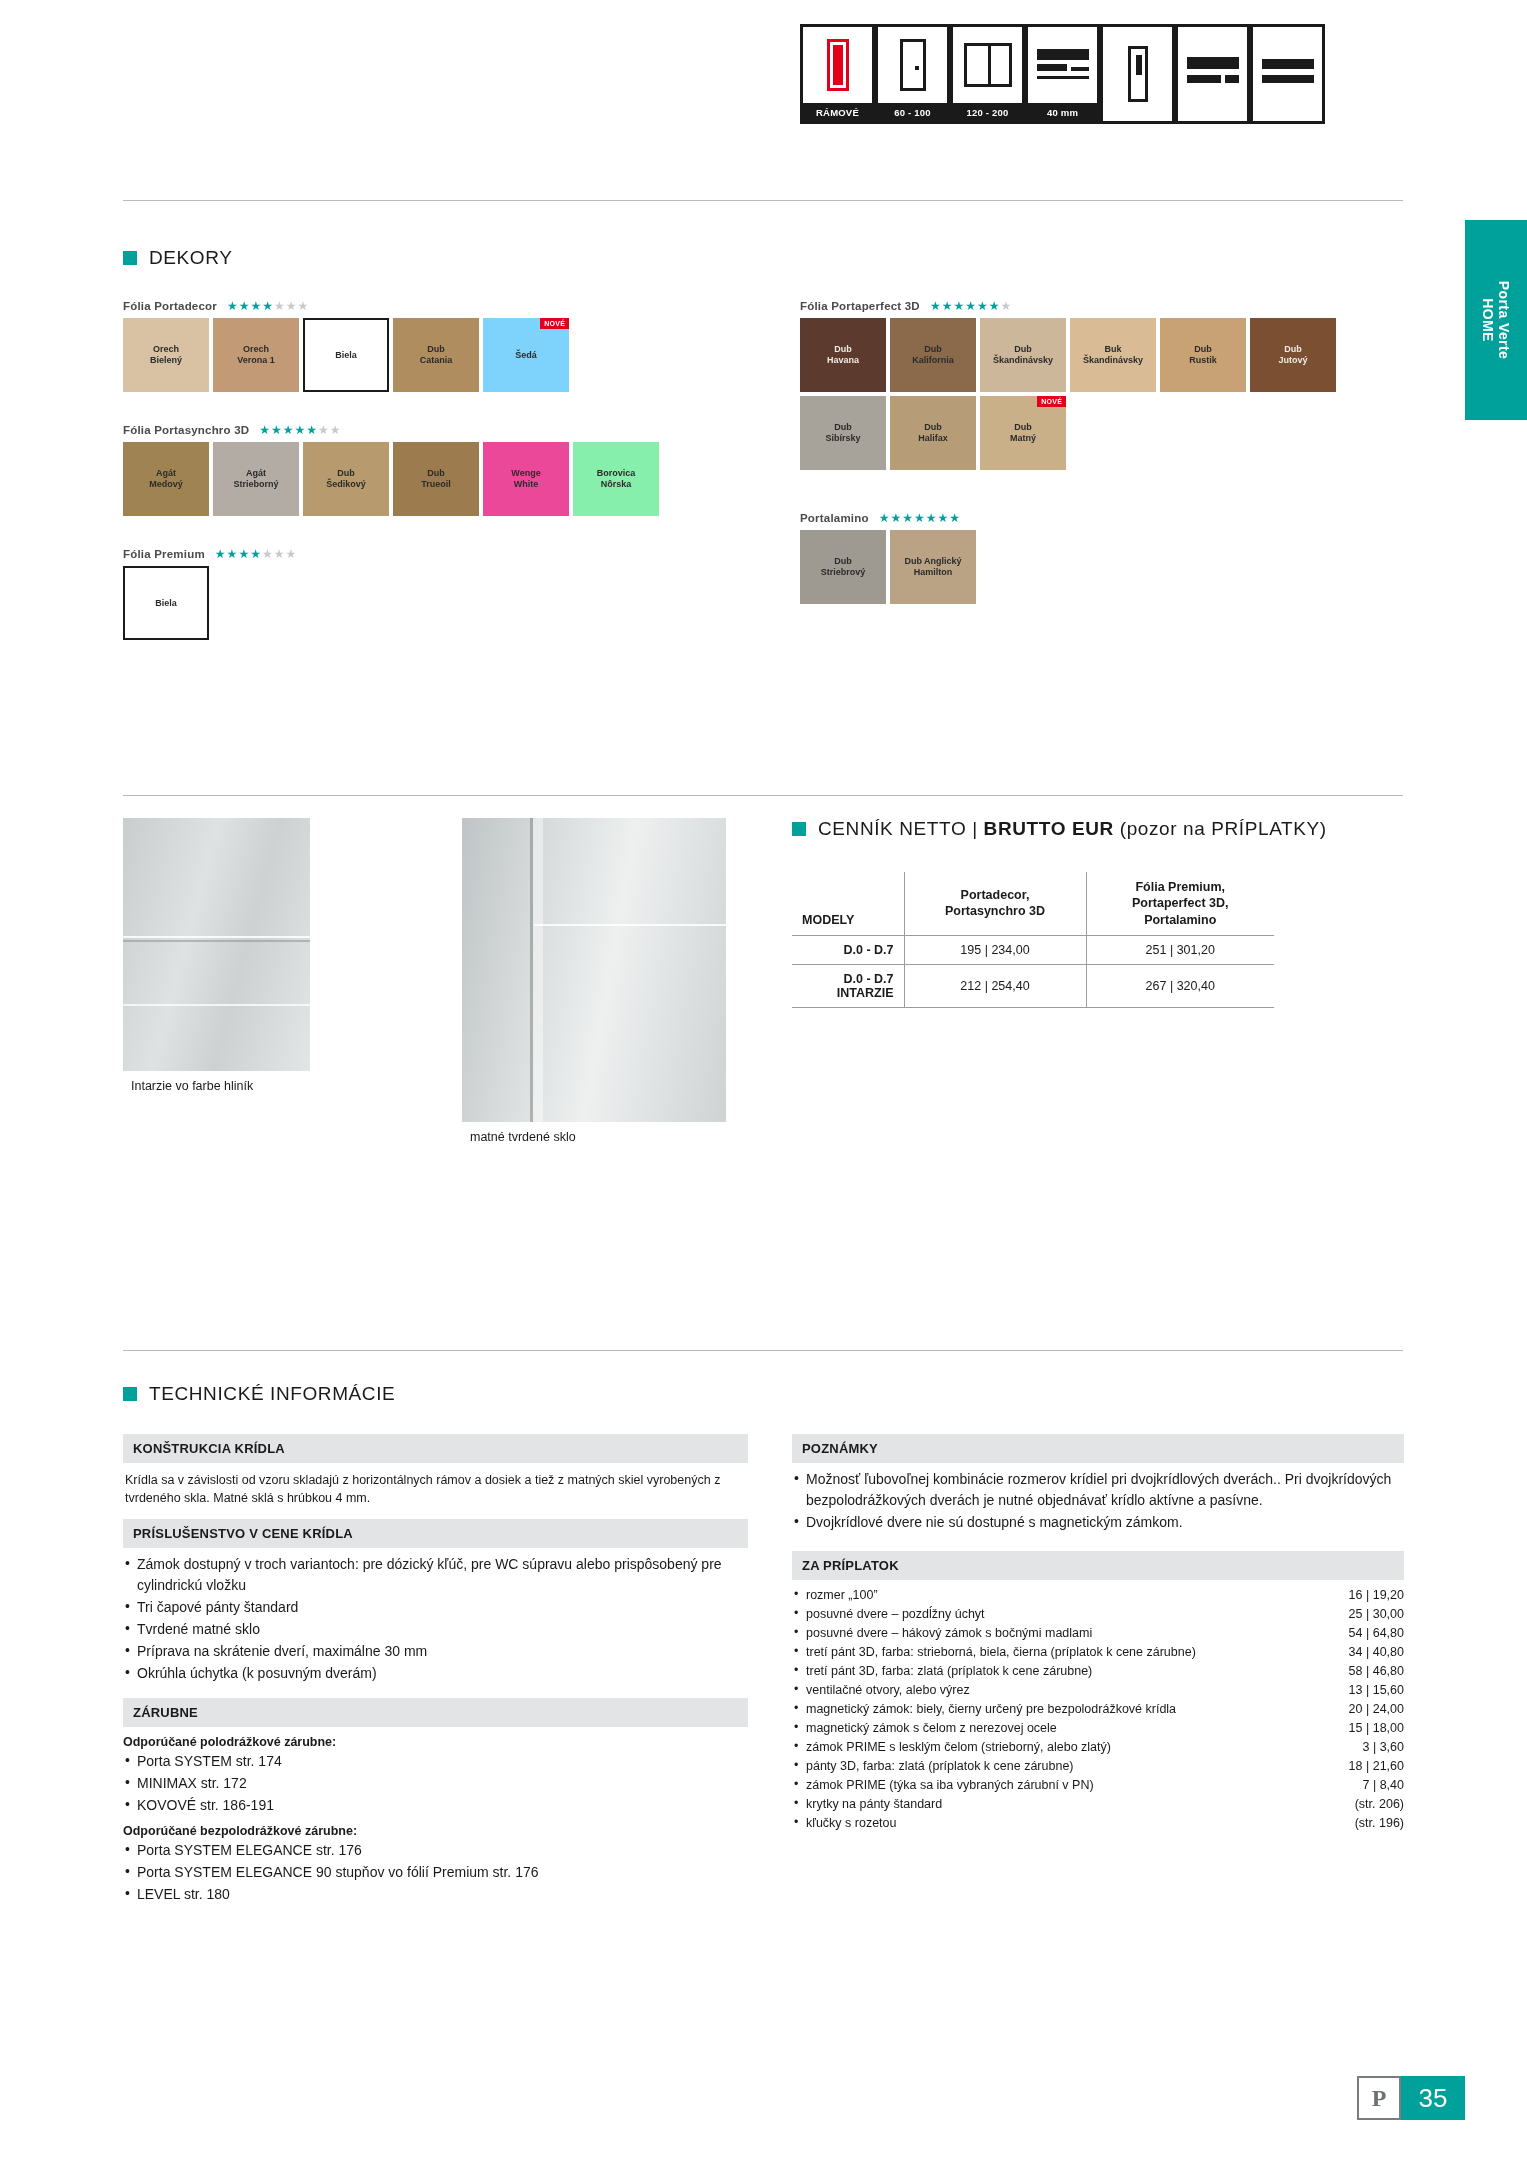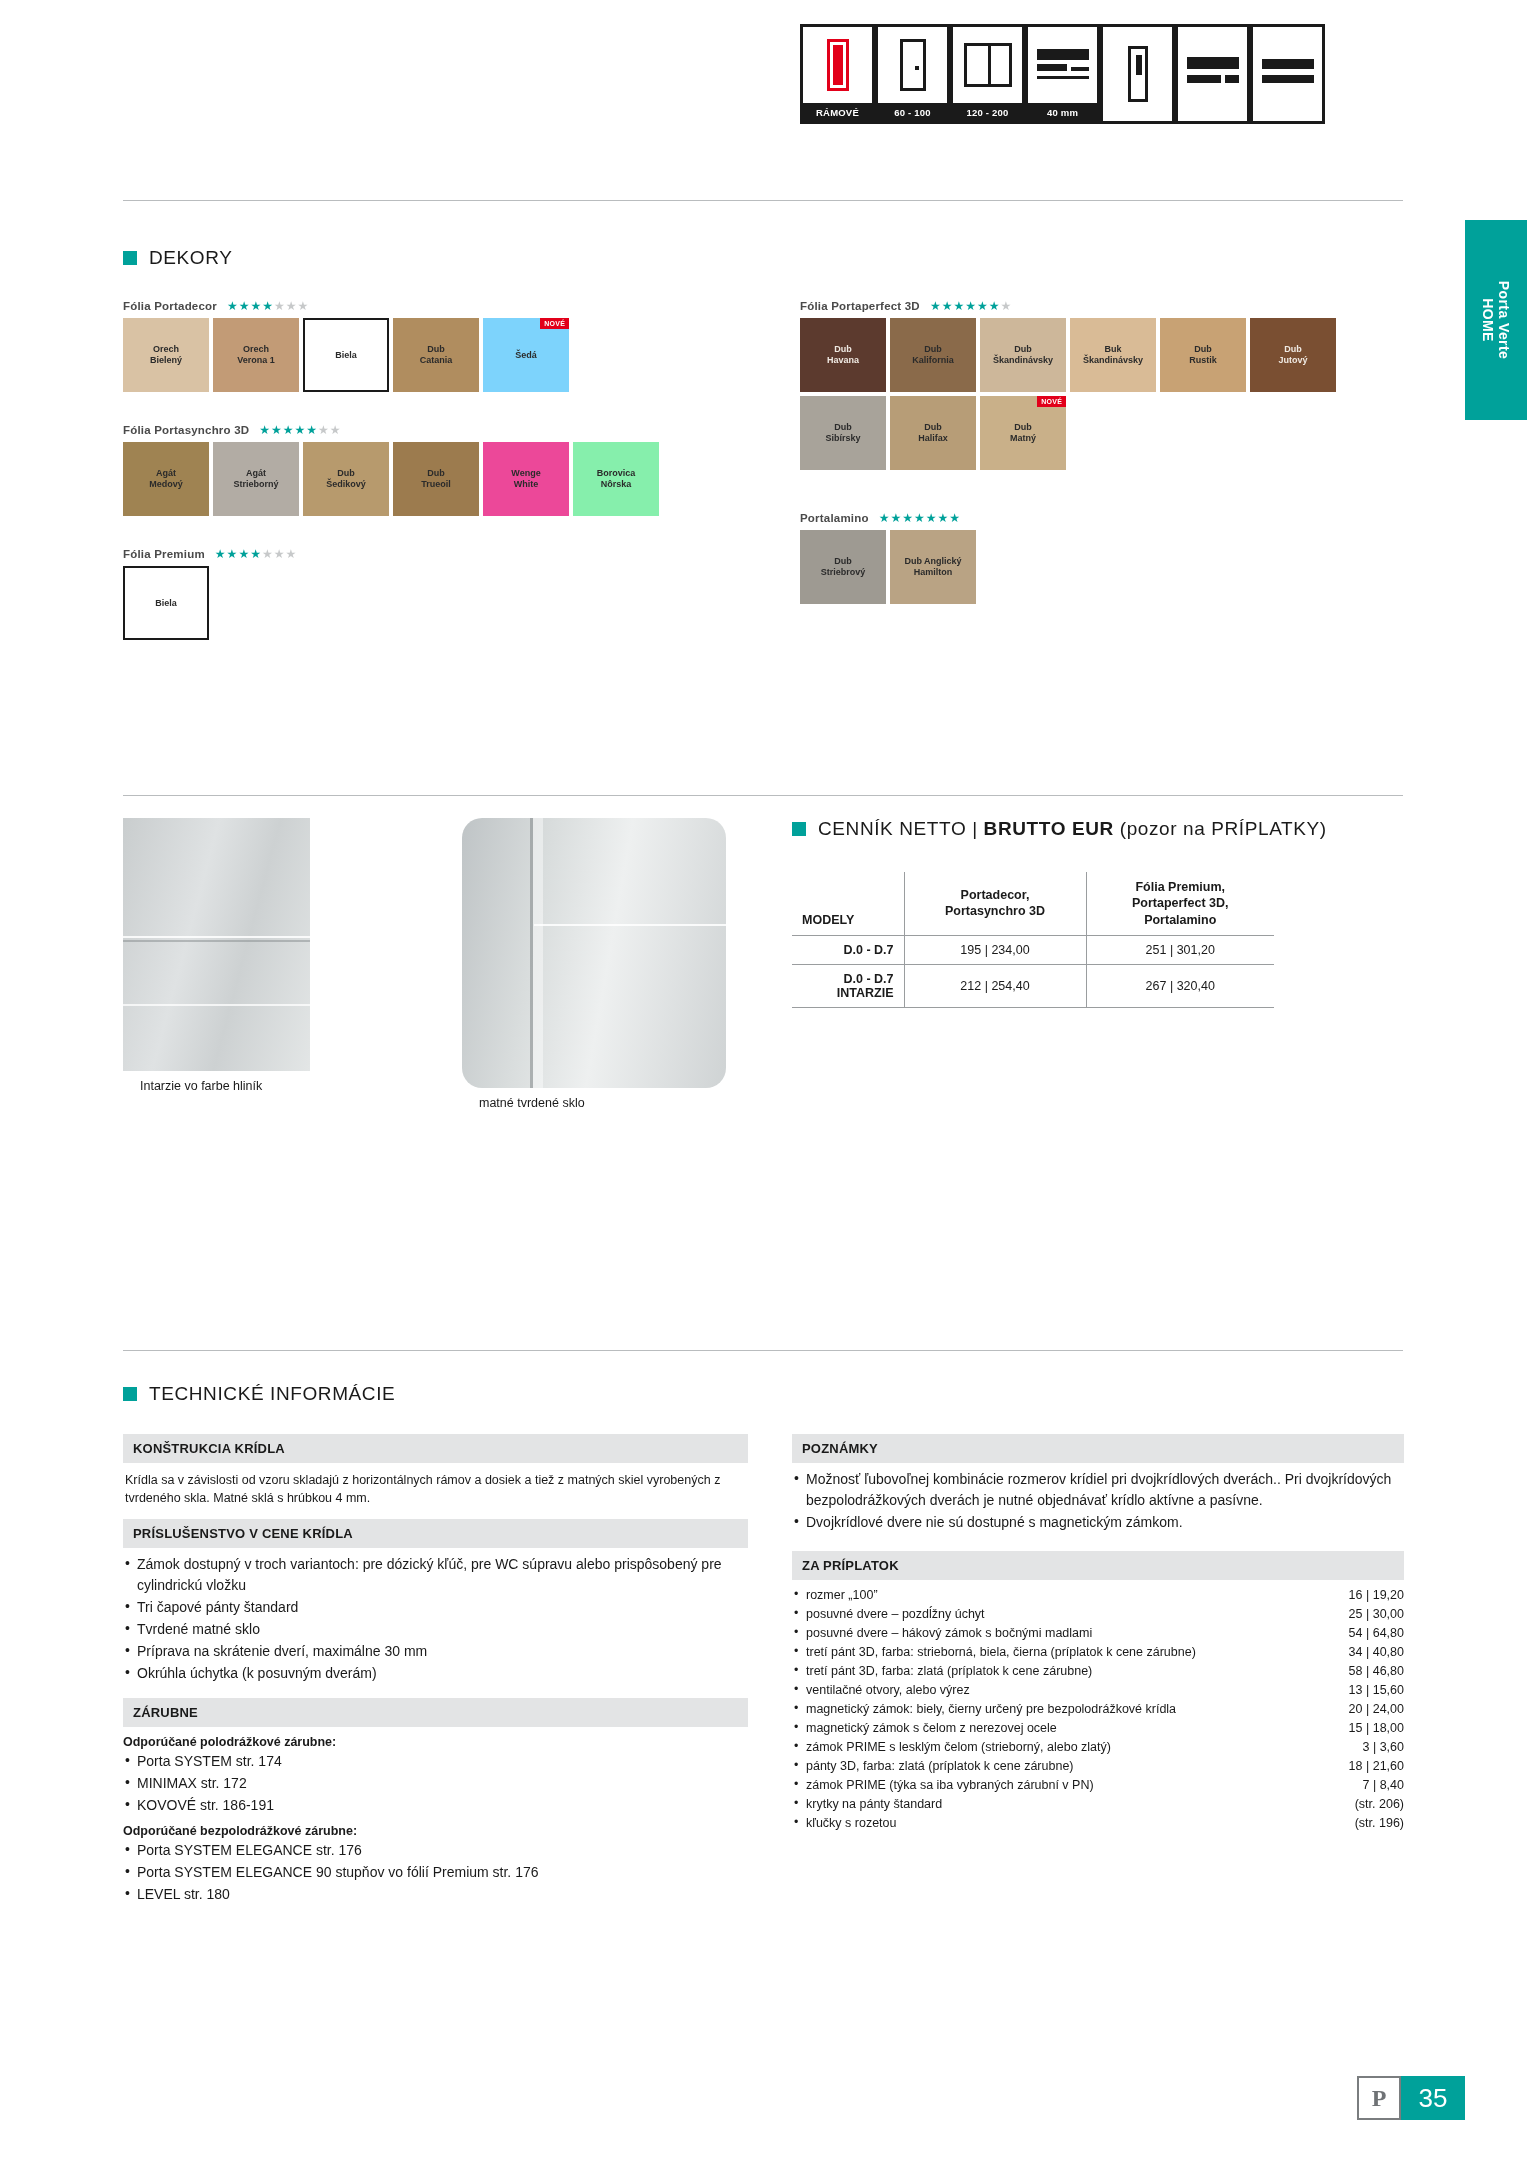--- a/index.html
+++ b/index.html
@@ -59,21 +59,21 @@
   .swatch { width:86px; height:74px; position:relative; display:flex; align-items:center; justify-content:center;
             text-align:center; }
   .swatch .lbl { font-size:9px; font-weight:bold; color:#2b2b2b; line-height:1.2; filter: blur(.6px);
                  padding:0 4px; }
   .swatch.white-frame { border:2px solid #1a1a1a; background:#fff; }
   .badge-new { position:absolute; right:0; top:0; background:#e2001a; color:#fff; font-size:7px; font-weight:bold;
                padding:2px 4px; letter-spacing:.2px; filter: blur(.3px); }
 
   
   .photo { position:absolute; border:0; }
-  .photo .cap { position:absolute; left:17px; top:100%; margin-top:8px; font-size:12.5px; color:#1a1a1a; white-space:nowrap;}
+  .photo .cap { position:absolute; left:8px; top:100%; margin-top:8px; font-size:12.5px; color:#1a1a1a; white-space:nowrap;}
 
   
   .price-wrap { position:absolute; }
   table.price { border-collapse:collapse; font-size:12.5px; }
   table.price th, table.price td { padding:7px 10px; }
   table.price thead th { font-weight:bold; text-align:center; line-height:1.3; }
   table.price thead th.modely { text-align:left; vertical-align:bottom; }
   table.price td.mdl { font-weight:bold; white-space:nowrap; }
   table.price td.val { text-align:center; }
   .vline { border-left:1px solid #9a9d9f; }
@@ -338,22 +338,22 @@
   </div>
 
   <div class="photo" style="left:123px; top:818px; width:187px; height:253px;
        background:linear-gradient(105deg,#c9cdce 0%,#dfe2e3 38%,#cdd1d2 62%,#e3e6e6 100%);">
     <div style="position:absolute;left:0;top:118px;width:100%;height:2px;background:rgba(255,255,255,.85);"></div>
     <div style="position:absolute;left:0;top:122px;width:100%;height:2px;background:rgba(140,146,148,.55);"></div>
     <div style="position:absolute;left:0;top:186px;width:100%;height:2px;background:rgba(255,255,255,.75);"></div>
     <div class="cap">Intarzie vo farbe hliník</div>
   </div>
 
-  <div class="photo" style="left:462px; top:818px; width:264px; height:270px;
-       background:linear-gradient(100deg,#bfc4c6 0%,#d9dddd 30%,#eef0f0 55%,#cfd3d4 100%);border-radius:20px;">
+  <div class="photo" style="left:462px; top:818px; width:264px; height:304px;
+       background:linear-gradient(100deg,#bfc4c6 0%,#d9dddd 30%,#eef0f0 55%,#cfd3d4 100%);">
     <div style="position:absolute;left:68px;top:0;width:3px;height:100%;background:rgba(120,126,128,.5);"></div>
     <div style="position:absolute;left:71px;top:0;width:10px;height:100%;background:rgba(255,255,255,.45);"></div>
     <div style="position:absolute;left:72px;top:106px;width:192px;height:2px;background:rgba(255,255,255,.85);"></div>
     <div class="cap">matné tvrdené sklo</div>
   </div>
 
   <div class="sec-head" style="left:792px; top:818px;">
     <span class="sq"></span>
     <span class="sec-title">
       <span>CENNÍK NETTO | </span><b>BRUTTO EUR</b><span> (pozor na PRÍPLATKY)</span>

